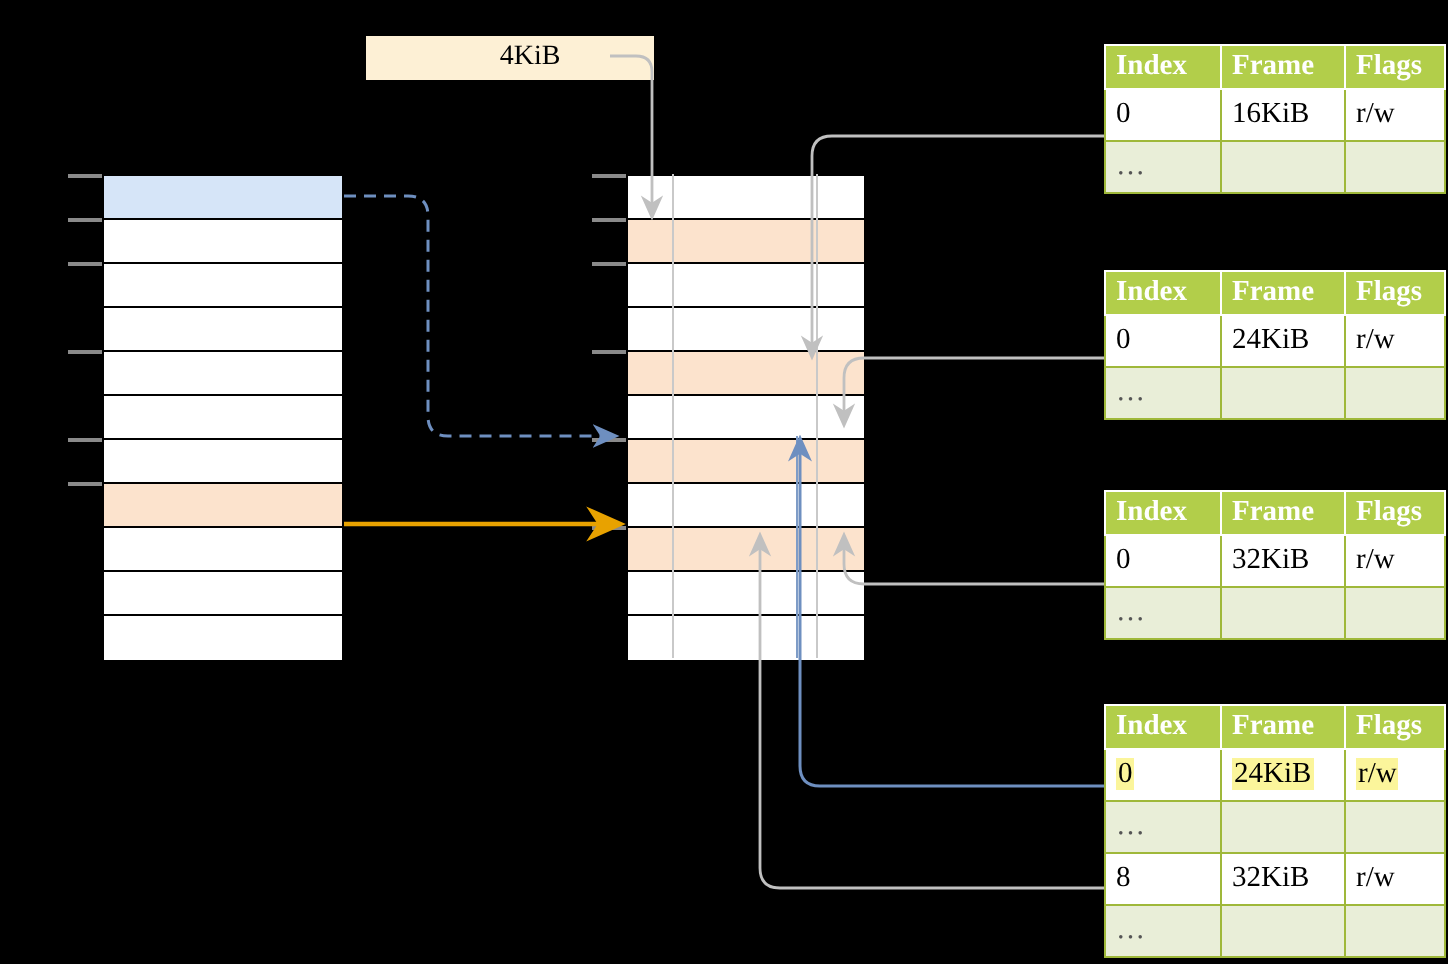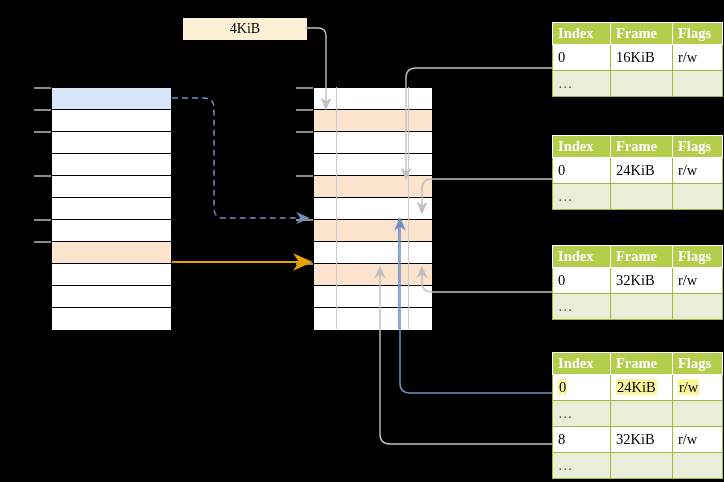--- a/index.html
+++ b/index.html
@@ -16,21 +16,21 @@
   
   .vline{position:absolute;width:1px;background:#c9c9c9;}
   .vline.blue{background:#7e9cc7;width:1.4px;}
 
   
   .tick{position:absolute;height:1.5px;background:#8a8a8a;}
 
   
   .labelbox{position:absolute;background:#fdf0d5;border:1px solid #fdf0d5;
             display:flex;align-items:center;justify-content:center;
-            font-size:14px;color:#000;}
+            font-size:14px;color:#000;padding-left:20px;}
 
   
   .ptable{position:absolute;border-collapse:collapse;table-layout:fixed;
           background:#fff;border:1px solid #9fb83a;}
   .ptable th{background:#b2ce4a;color:#fff;font-weight:bold;font-size:14.5px;
              text-align:left;padding:2px 5px;border:1px solid #fff;height:22px;
              box-sizing:border-box;}
   .ptable td{background:#fff;color:#000;font-size:14.5px;text-align:left;
              padding:1px 5px;border:1px solid #9fb83a;height:26px;
              box-sizing:border-box;}

